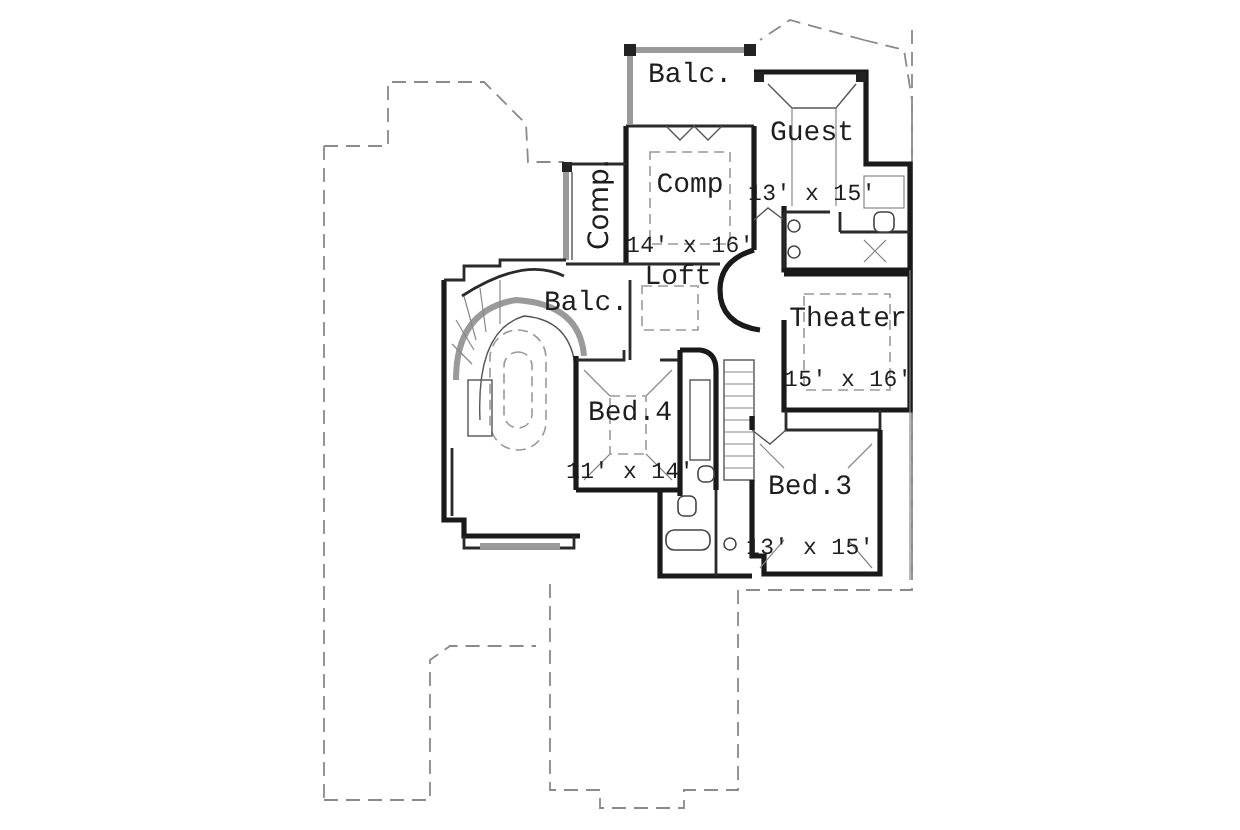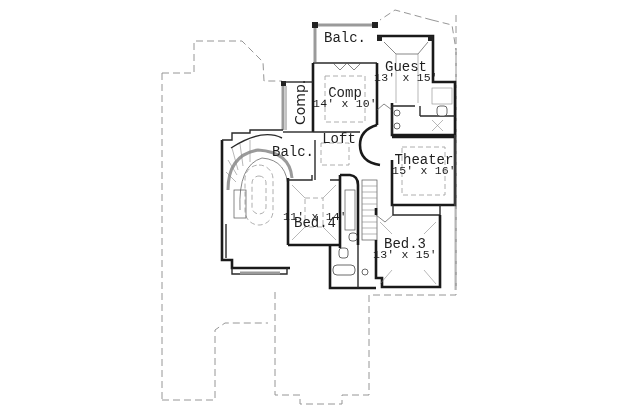--- a/index.html
+++ b/index.html
@@ -9,21 +9,21 @@
   .wall { fill: none; stroke: #1a1a1a; stroke-width: 2.6; stroke-linejoin: miter; }
   .wall-thin { fill: none; stroke: #2a2a2a; stroke-width: 1.4; }
   .fine { fill: none; stroke: #555; stroke-width: 0.7; }
   .finer { fill: none; stroke: #888; stroke-width: 0.6; }
   .ceil { fill: none; stroke: #999; stroke-width: 0.8; stroke-dasharray: 5 3; }
   .gray-wall { fill: none; stroke: #9a9a9a; stroke-width: 3; }
   .post { fill: #222; }
   .fixture { fill: #fff; stroke: #444; stroke-width: 0.8; }
   .label { position: absolute; color: #1e1e1e; white-space: nowrap; text-align: center; transform: translateX(-50%); line-height: 1; font-family: Liberation Mono, monospace; }
   .room-name { font-size: 14px; }
-  .room-dim { font-size: 11.5px; letter-spacing: 0.2px; }
+  .room-dim { font-size: 11.5px; letter-spacing: 0.2px; margin-top: 20px; }
   .vert { position: absolute; transform: rotate(-90deg); transform-origin: center; font-size: 14px; color: #1e1e1e; }
 </style>
 </head>
 <body>
 
 <svg id="plan" viewBox="0 0 620 415" xmlns="http://www.w3.org/2000/svg">
 
   <g>
     <path class="dash" d="M162,73 L162,400 M162,73 L194,73 L194,41 L242,41 L263,62 L264,81 L282,81"></path>
     <path class="dash" d="M162,400 L215,400 L215,330 L225,323 L268,323"></path>
@@ -129,28 +129,28 @@
     <line class="gray-wall" x1="240" y1="273" x2="280" y2="273"></line>
   </g>
 </svg>
 
 <div class="label room-name" style="left:345px; top:31px;">Balc.</div>
 
 <div class="label room-name" style="left:406px; top:60px;">Guest</div>
 <div class="label room-dim" style="left:406px; top:72px;">13' x 15'</div>
 
 <div class="label room-name" style="left:345px; top:86px;">Comp</div>
-<div class="label room-dim" style="left:345px; top:98px;">14' x 10'</div>
+<div class="label room-dim" style="left:345px; top:98px;">14' x 16'</div>
 
 <div class="vert" style="left:280px; top:97px; width:40px; text-align:center;">Comp.</div>
 
 <div class="label room-name" style="left:293px; top:145px;">Balc.</div>
 
 <div class="label room-name" style="left:339px; top:132px;">Loft</div>
 
 <div class="label room-name" style="left:424px; top:153px;">Theater</div>
 <div class="label room-dim" style="left:424px; top:165px;">15' x 16'</div>
 
-<div class="label room-name" style="left:315px; top:200px;margin-top:16px;">Bed.4</div>
+<div class="label room-name" style="left:315px; top:200px;">Bed.4</div>
 <div class="label room-dim" style="left:315px; top:211px;">11' x 14'</div>
 
 <div class="label room-name" style="left:405px; top:237px;">Bed.3</div>
 <div class="label room-dim" style="left:405px; top:249px;">13' x 15'</div>
 
 </body></html>

